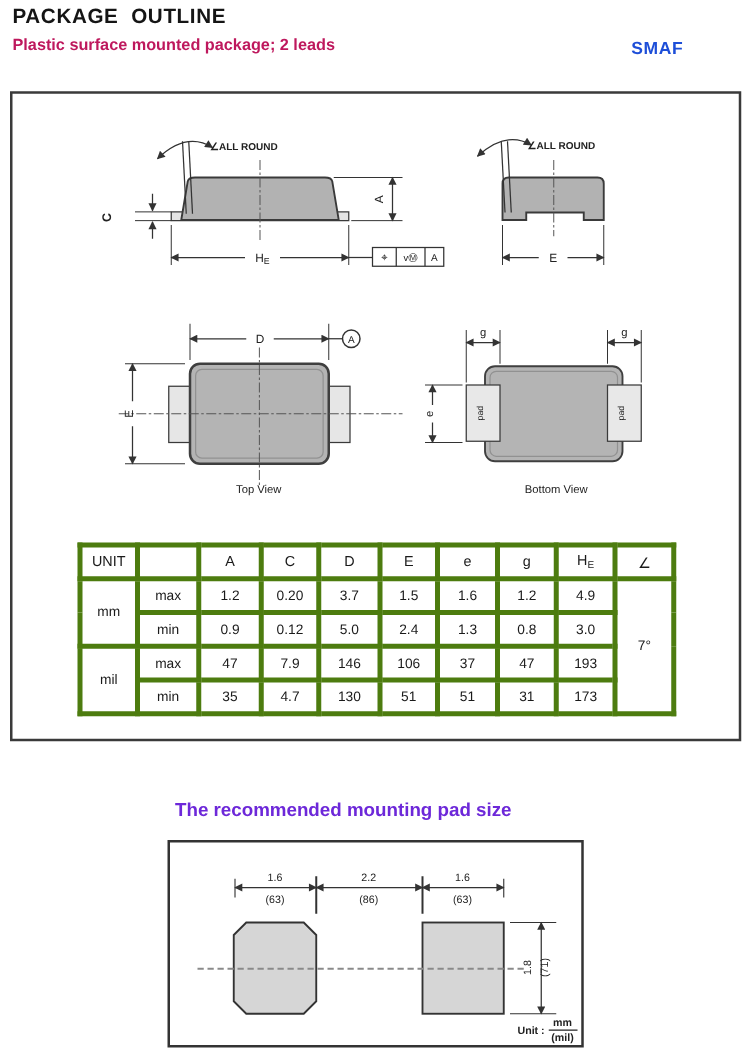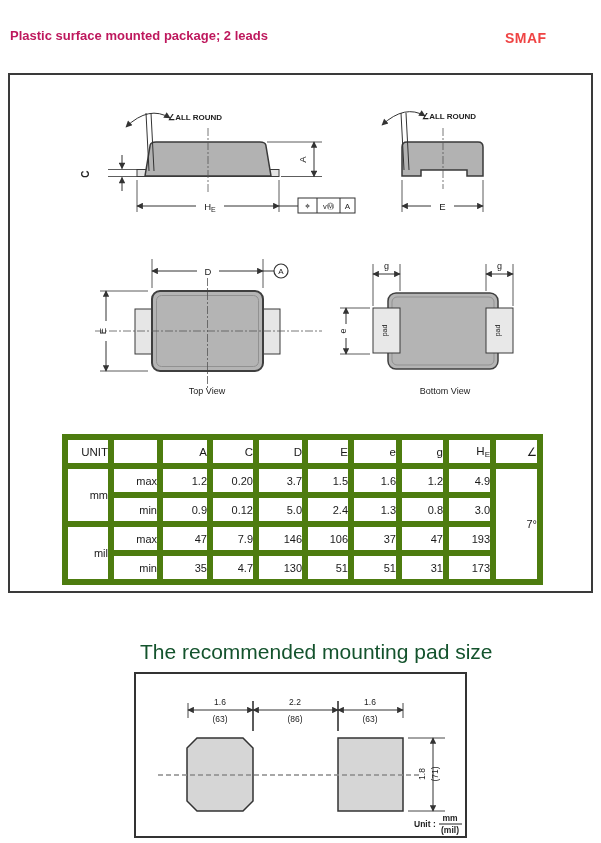--- a/index.html
+++ b/index.html
@@ -2,37 +2,38 @@
 <html><head>
 <meta charset="utf-8">
 <style>
   html,body{margin:0;padding:0;background:#fff;}
   .page{position:relative;width:601px;height:843px;background:#fff;
         font-family:"Liberation Sans",sans-serif;color:#111;overflow:hidden;}
   .doc-title{position:absolute;left:10px;top:4px;font-size:16.5px;font-weight:bold;
              letter-spacing:.5px;white-space:pre;color:#151515;}
   .doc-subtitle{position:absolute;left:10px;top:28px;font-size:13px;font-weight:bold;color:#be185d;}
   .pkg-code{position:absolute;left:505px;top:30px;font-size:14px;font-weight:bold;
-            letter-spacing:.5px;color:#ef4444;}
+            letter-spacing:.5px;color:#1d4ed8;}
   .main-box{position:absolute;left:8px;top:73px;width:581px;height:516px;border:2px solid #3a3a3a;}
   .dim-table{position:absolute;left:52px;top:359px;border-collapse:collapse;table-layout:fixed;
              width:475px;border:2px solid #2e2e2e;}
-  .dim-table td{border:6px solid #4d7c0f;text-align:right;vertical-align:middle;
+  .dim-table td{border:4px solid #4d7c0f;text-align:center;vertical-align:middle;
                 font-size:11px;padding:0;height:23px;color:#1a1a1a;}
   .dim-table td.hdr{font-size:11.5px;}
   .sub{font-size:8px;vertical-align:-2px;}
-  .pad-heading{position:absolute;left:140px;top:640px;font-size:21px;font-weight:normal;color:#14532d;}
+  .pad-heading{position:absolute;left:140px;top:640px;font-size:15px;font-weight:bold;color:#6d28d9;}
   .pad-box{position:absolute;left:134px;top:672px;width:329px;height:162px;border:2px solid #333;}
   svg text{font-family:"Liberation Sans",sans-serif;fill:#222;}
 </style>
 </head>
 <body>
 
 <div class="page">
 
+  <div class="doc-title">PACKAGE  OUTLINE</div>
   <div class="doc-subtitle">Plastic surface mounted package; 2 leads</div>
   <div class="pkg-code">SMAF</div>
 
   <div class="main-box">
     <svg width="581" height="516" viewBox="0 0 581 516">
       <defs>
         <marker id="ar" viewBox="0 0 10 10" refX="9" refY="5" markerWidth="8" markerHeight="6.5" orient="auto-start-reverse">
           <path d="M0,0 L10,5 L0,10 z" fill="#333"></path>
         </marker>
       </defs>

